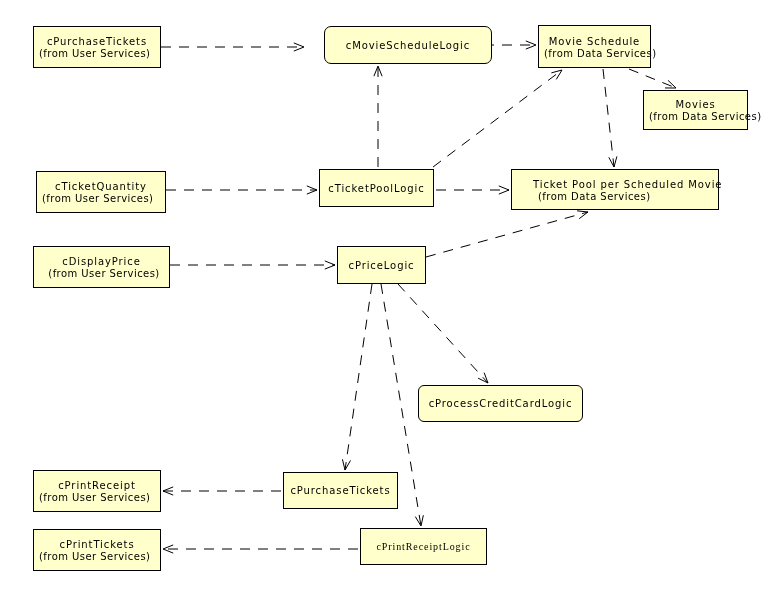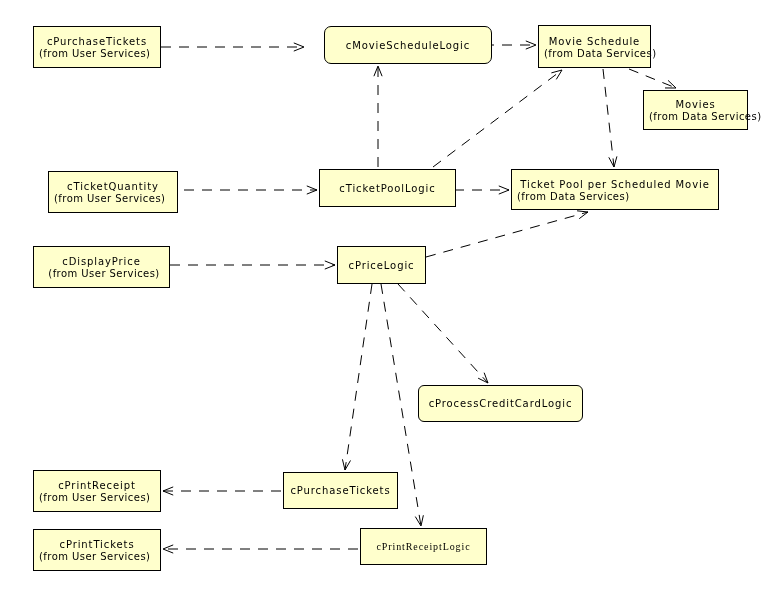--- a/index.html
+++ b/index.html
@@ -151,28 +151,28 @@
         <div class="title">cMovieScheduleLogic</div>
       </div>
       <div class="node two-line" style="left: 538px; top: 25px; width: 113px; height: 43px; background: rgb(255, 255, 204); border-color: rgb(0, 0, 0);">
         <div class="title">Movie Schedule</div>
         <div class="pkg">(from Data Services)</div>
       </div>
       <div class="node two-line" style="left: 643px; top: 90px; width: 105px; height: 40px; background: rgb(255, 255, 204); border-color: rgb(0, 0, 0);">
         <div class="title">Movies</div>
         <div class="pkg">(from Data Services)</div>
       </div>
-      <div class="node two-line" style="left: 36px; top: 171px; width: 130px; height: 42px; background: rgb(255, 255, 204); border-color: rgb(0, 0, 0); margin-left: 12px;">
+      <div class="node two-line" style="left: 36px; top: 171px; width: 130px; height: 42px; background: rgb(255, 255, 204); border-color: rgb(0, 0, 0);">
         <div class="title">cTicketQuantity</div>
         <div class="pkg">(from User Services)</div>
       </div>
-      <div class="node single" style="left: 319px; top: 169px; width: 137px; height: 38px; background: rgb(255, 255, 204); border-color: rgb(0, 0, 0);">
+      <div class="node single" style="left: 319px; top: 169px; width: 115px; height: 38px; background: rgb(255, 255, 204); border-color: rgb(0, 0, 0);">
         <div class="title">cTicketPoolLogic</div>
       </div>
-      <div class="node two-line" style="left: 511px; top: 169px; width: 208px; height: 41px; background: rgb(255, 255, 204); border-color: rgb(0, 0, 0);">
+      <div class="node two-line" style="left: 511px; top: 169px; width: 208px; height: 41px; background: rgb(255, 255, 204); border-color: rgb(0, 0, 0); padding-left: 21px;">
         <div class="title">Ticket Pool per Scheduled Movie</div>
         <div class="pkg">(from Data Services)</div>
       </div>
       <div class="node two-line" style="left: 33px; top: 246px; width: 137px; height: 42px; background: rgb(255, 255, 204); border-color: rgb(0, 0, 0); align-items: center;">
         <div class="title">cDisplayPrice</div>
         <div class="pkg">(from User Services)</div>
       </div>
       <div class="node single" style="left: 337px; top: 246px; width: 89px; height: 38px; background: rgb(255, 255, 204); border-color: rgb(0, 0, 0);">
         <div class="title">cPriceLogic</div>
       </div>

